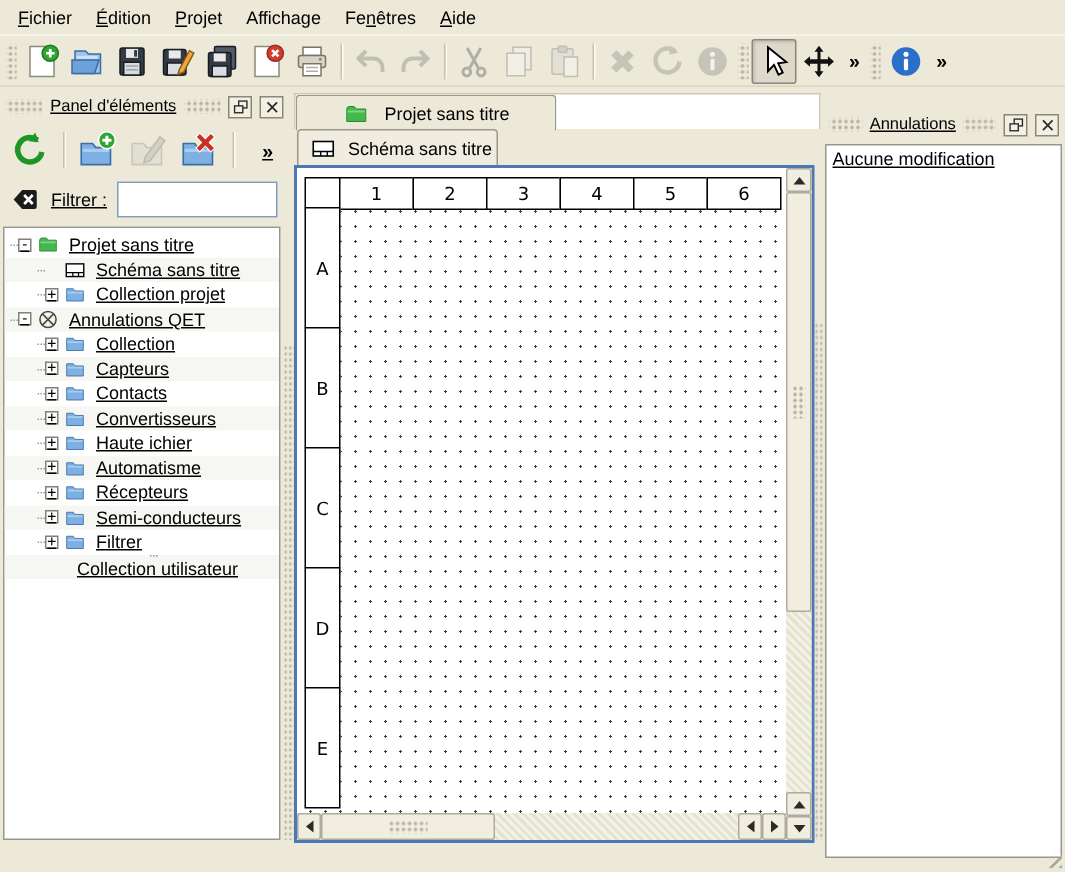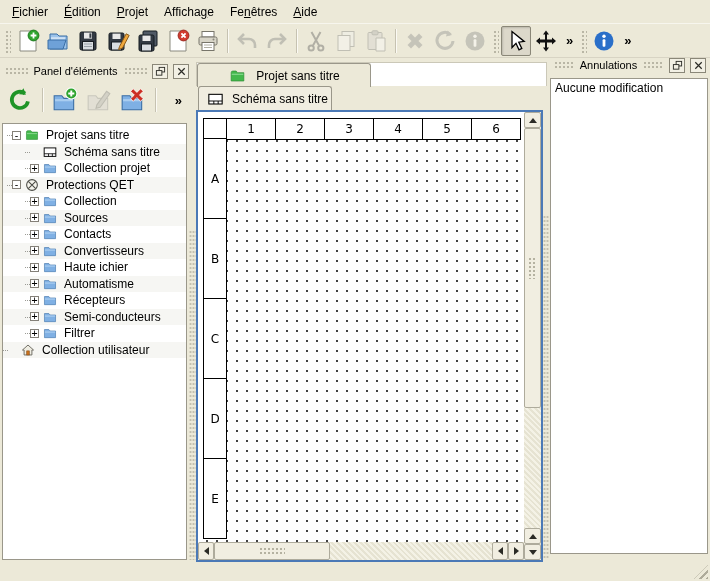--- a/index.html
+++ b/index.html
@@ -33,23 +33,23 @@
   .tb-btn{width:30px;height:30px;display:flex;align-items:center;justify-content:center;
     background:transparent;border:1px solid transparent;padding:0;box-sizing:border-box;}
   .tb-btn.active{background:#dcd8ca;border:1px solid #8a8778;
     box-shadow:inset 1px 1px 2px rgba(0,0,0,.15);border-radius:2px;}
   .tb-btn.disabled{opacity:.45;filter:grayscale(.7);}
   .tb-sep{width:1px;height:24px;background:#c6c2b1;box-shadow:1px 0 0 #fbfaf4;margin:0 4px;}
   .chev{font-weight:bold;font-size:13px;padding:0 5px;cursor:default;}
   .ic{width:24px;height:24px;}
 
   
-  .dock{position:absolute;display:flex;flex-direction:column;box-sizing:border-box;}
+  .dock{position:absolute;display:flex;flex-direction:column;box-sizing:border-box;text-decoration:underline;}
   #left-dock{left:0;top:58px;width:193px;height:504px;}
-  #right-dock{left:549px;top:52px;width:161px;height:504px;}
+  #right-dock{left:549px;top:70px;width:161px;height:504px;}
   .dock-title{height:18px;margin:4px 4px 1px 4px;display:flex;align-items:center;gap:5px;
     font-size:11px;}
   .dock-title-text{white-space:nowrap;}
   .dock-btn{width:16px;height:15px;border:1px solid #8a8778;background:#f2f0e4;
     display:flex;align-items:center;justify-content:center;padding:0;box-sizing:border-box;}
   .dock-btn svg{width:11px;height:11px;}
 
   #panel-toolbar{height:38px;display:flex;align-items:center;padding:0 6px 0 4px;gap:2px;}
   #panel-toolbar .tb-btn{width:32px;height:32px;}
   #panel-toolbar .ic{width:26px;height:26px;}
@@ -423,20 +423,27 @@
           </svg>
         </button>
         <button class="tb-btn">
           <svg class="ic">
             <use href="#sym-folder-del"></use>
           </svg>
         </button>
         <span class="tb-sep"></span>
         <span class="chev" style="margin-left: auto;">»</span>
       </div>
+    <div class="filter-row">
+      <svg class="filter-icon">
+        <use href="#sym-filter-clear"></use>
+        </svg>
+      <span>Filtrer :</span>
+      <input type="text" value="" style="">
+    </div>
     <div id="tree">
         <div class="tree-row" style="padding-left: 4px;">
           <span class="tree-stub"></span>
           <span class="expander">-</span>
           <svg class="ic-tree">
             <use href="#sym-folder-green"></use>
           </svg>
           <span class="tree-label">Projet sans titre</span>
         </div>
         <div class="tree-row alt" style="padding-left: 22px;">
@@ -454,37 +461,37 @@
             <use href="#sym-folder-blue"></use>
           </svg>
           <span class="tree-label">Collection projet</span>
         </div>
         <div class="tree-row alt" style="padding-left: 4px;">
           <span class="tree-stub"></span>
           <span class="expander">-</span>
           <svg class="ic-tree">
             <use href="#sym-qet"></use>
           </svg>
-          <span class="tree-label">Protections QET</span>
+          <span class="tree-label">Annulations QET</span>
         </div>
         <div class="tree-row" style="padding-left: 22px;">
           <span class="tree-stub"></span>
           <span class="expander">+</span>
           <svg class="ic-tree">
             <use href="#sym-folder-blue"></use>
           </svg>
           <span class="tree-label">Collection</span>
         </div>
         <div class="tree-row alt" style="padding-left: 22px;">
           <span class="tree-stub"></span>
           <span class="expander">+</span>
           <svg class="ic-tree">
             <use href="#sym-folder-blue"></use>
           </svg>
-          <span class="tree-label">Sources</span>
+          <span class="tree-label">Capteurs</span>
         </div>
         <div class="tree-row" style="padding-left: 22px;">
           <span class="tree-stub"></span>
           <span class="expander">+</span>
           <svg class="ic-tree">
             <use href="#sym-folder-blue"></use>
           </svg>
           <span class="tree-label">Contacts</span>
         </div>
         <div class="tree-row alt" style="padding-left: 22px;">
@@ -528,21 +535,21 @@
           <span class="tree-label">Semi-conducteurs</span>
         </div>
         <div class="tree-row" style="padding-left: 22px;">
           <span class="tree-stub"></span>
           <span class="expander">+</span>
           <svg class="ic-tree">
             <use href="#sym-folder-blue"></use>
           </svg>
           <span class="tree-label">Filtrer</span>
         </div>
-        <div class="tree-row alt" style="padding-left: 0;">
+        <div class="tree-row alt" style="padding-left: 15px; flex-direction: column;">
           <span class="tree-stub"></span>
           <span class="exp-spacer"></span>
           <svg class="ic-tree">
             <use href="#sym-home"></use>
           </svg>
           <span class="tree-label">Collection utilisateur</span>
         </div>
       </div>
   </div>
 

